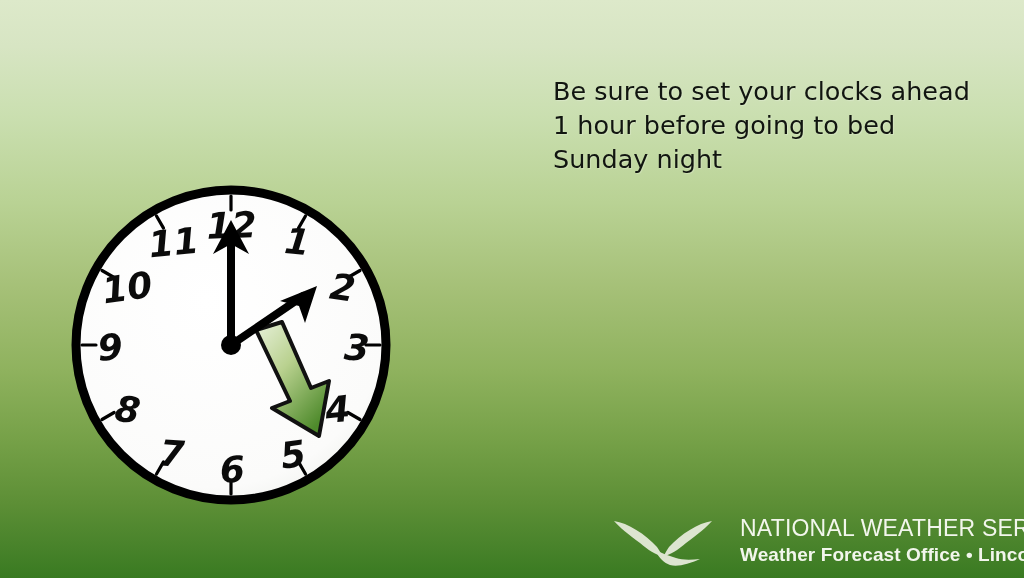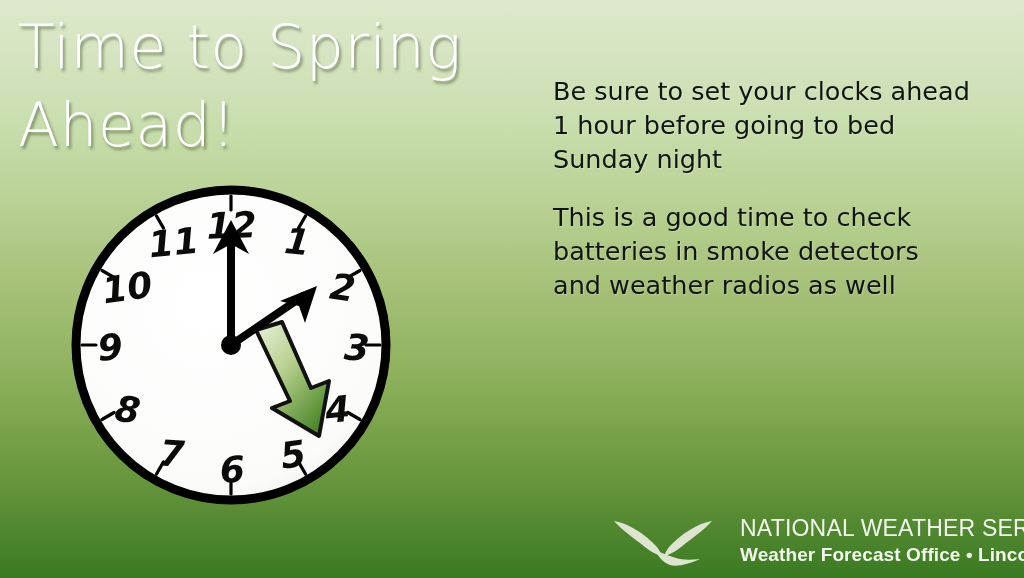--- a/index.html
+++ b/index.html
@@ -104,22 +104,20 @@
     letter-spacing: 0.1px;
     margin-top: 5px;
     white-space: nowrap;
   }
 </style>
 </head>
 <body>
 
 <div id="poster">
 
-  <div class="title">Time to Spring
-Ahead!</div>
 
   <div class="clock">
     <svg viewBox="0 0 326 326" xmlns="http://www.w3.org/2000/svg">
       <defs>
         <linearGradient id="arrowGrad" x1="0" y1="0" x2="0.7" y2="1">
           <stop offset="0%" stop-color="#e8f1db"></stop>
           <stop offset="45%" stop-color="#b9d18f"></stop>
           <stop offset="100%" stop-color="#4e8a2b"></stop>
         </linearGradient>
         <radialGradient id="faceGrad" cx="0.42" cy="0.36" r="0.75">
@@ -176,23 +174,20 @@
       </g>
 
       <circle cx="163" cy="163" r="10" fill="#000000"></circle>
     </svg>
   </div>
 
   <div class="body-text">
     <p>Be sure to set your clocks ahead
 1 hour before going to bed
 Sunday night</p>
-    <p>This is a good time to check
-batteries in smoke detectors
-and weather radios as well</p>
   </div>
 
   <div class="footer">
     <div class="nws-logo">
       <svg viewBox="0 0 118 56" xmlns="http://www.w3.org/2000/svg">
         <g fill="#dde5d0">
           <path d="M 2 7 C 16 9 33 20 45 33 C 47 36 49 39 50 42 C 44 41 36 36 28 29 C 17 21 7 13 2 7 Z"></path>
           <path d="M 100 7 C 86 9 69 20 57 33 C 55 36 53 39 52 42 C 58 41 66 36 74 29 C 85 21 95 13 100 7 Z"></path>
           <path d="M 43 36 C 47 44 52 49 58 51 C 66 53 77 50 88 45 C 78 46 70 46 64 44 C 57 42 50 39 43 36 Z"></path>
         </g>

